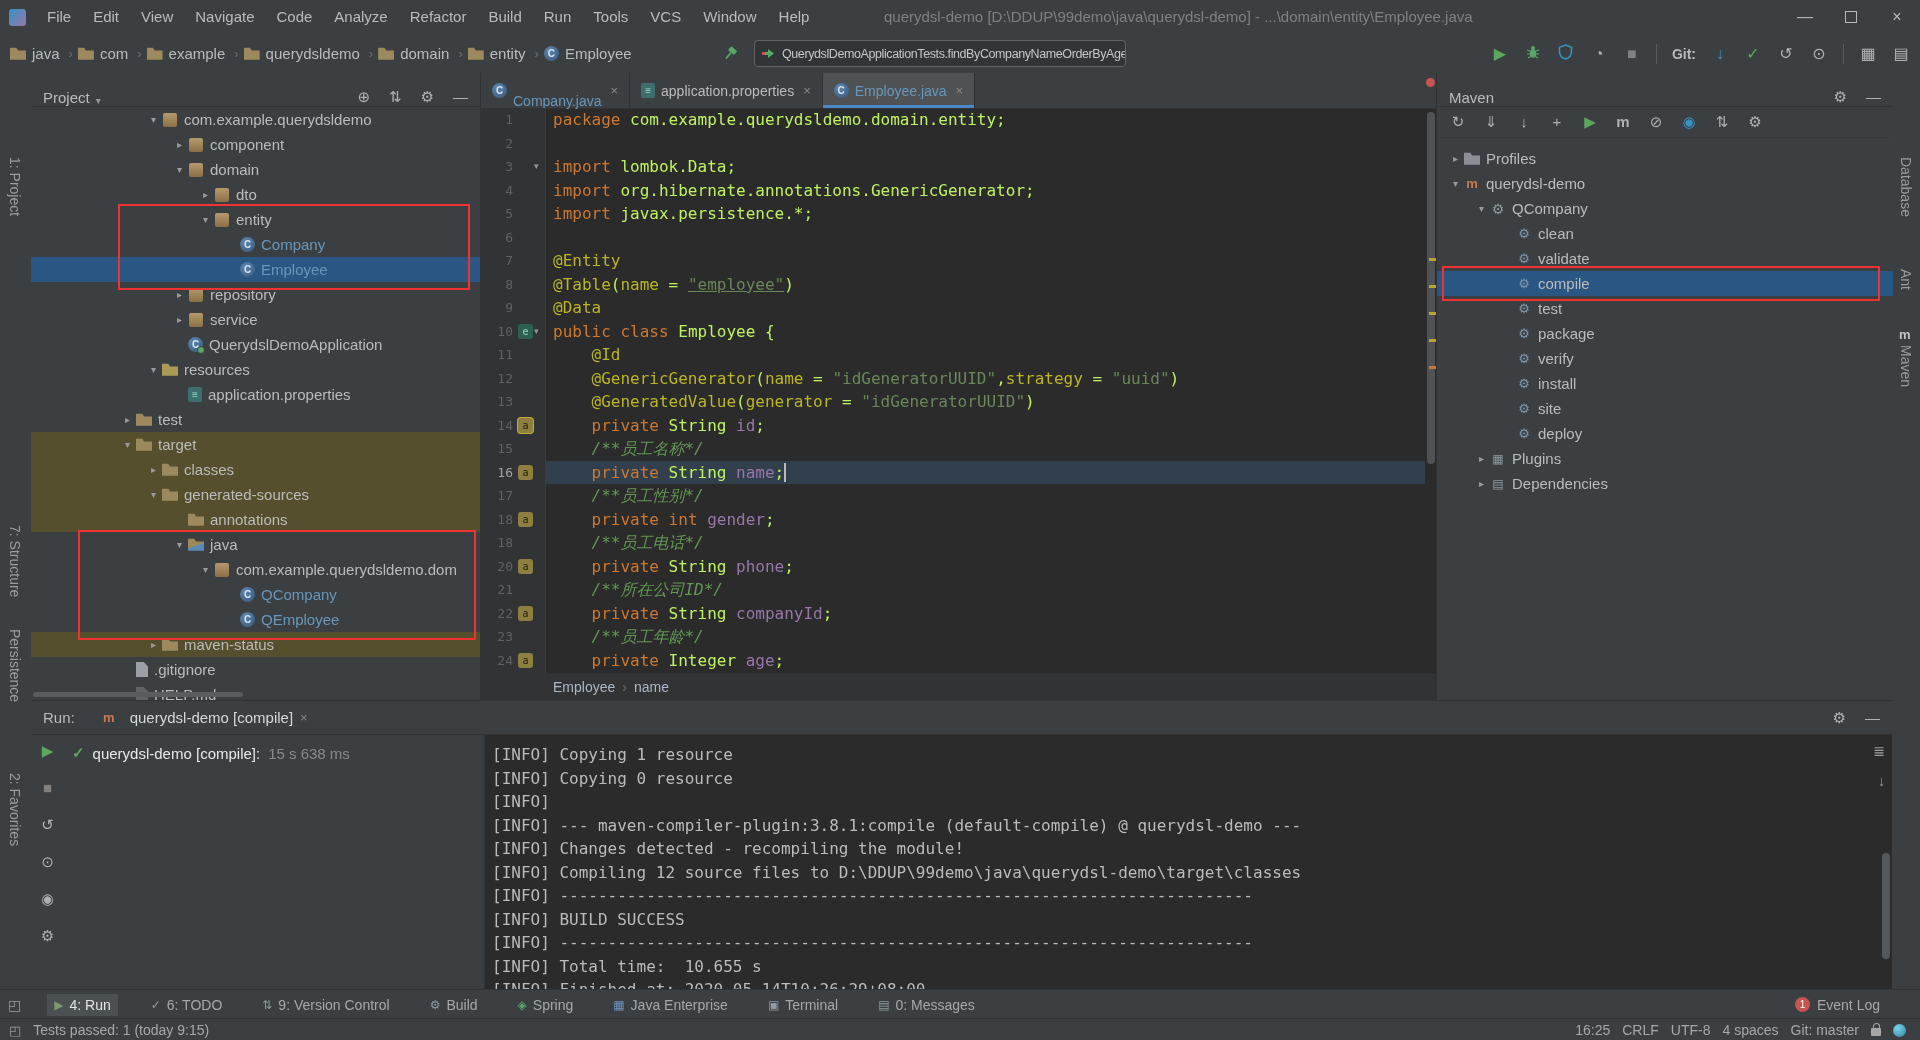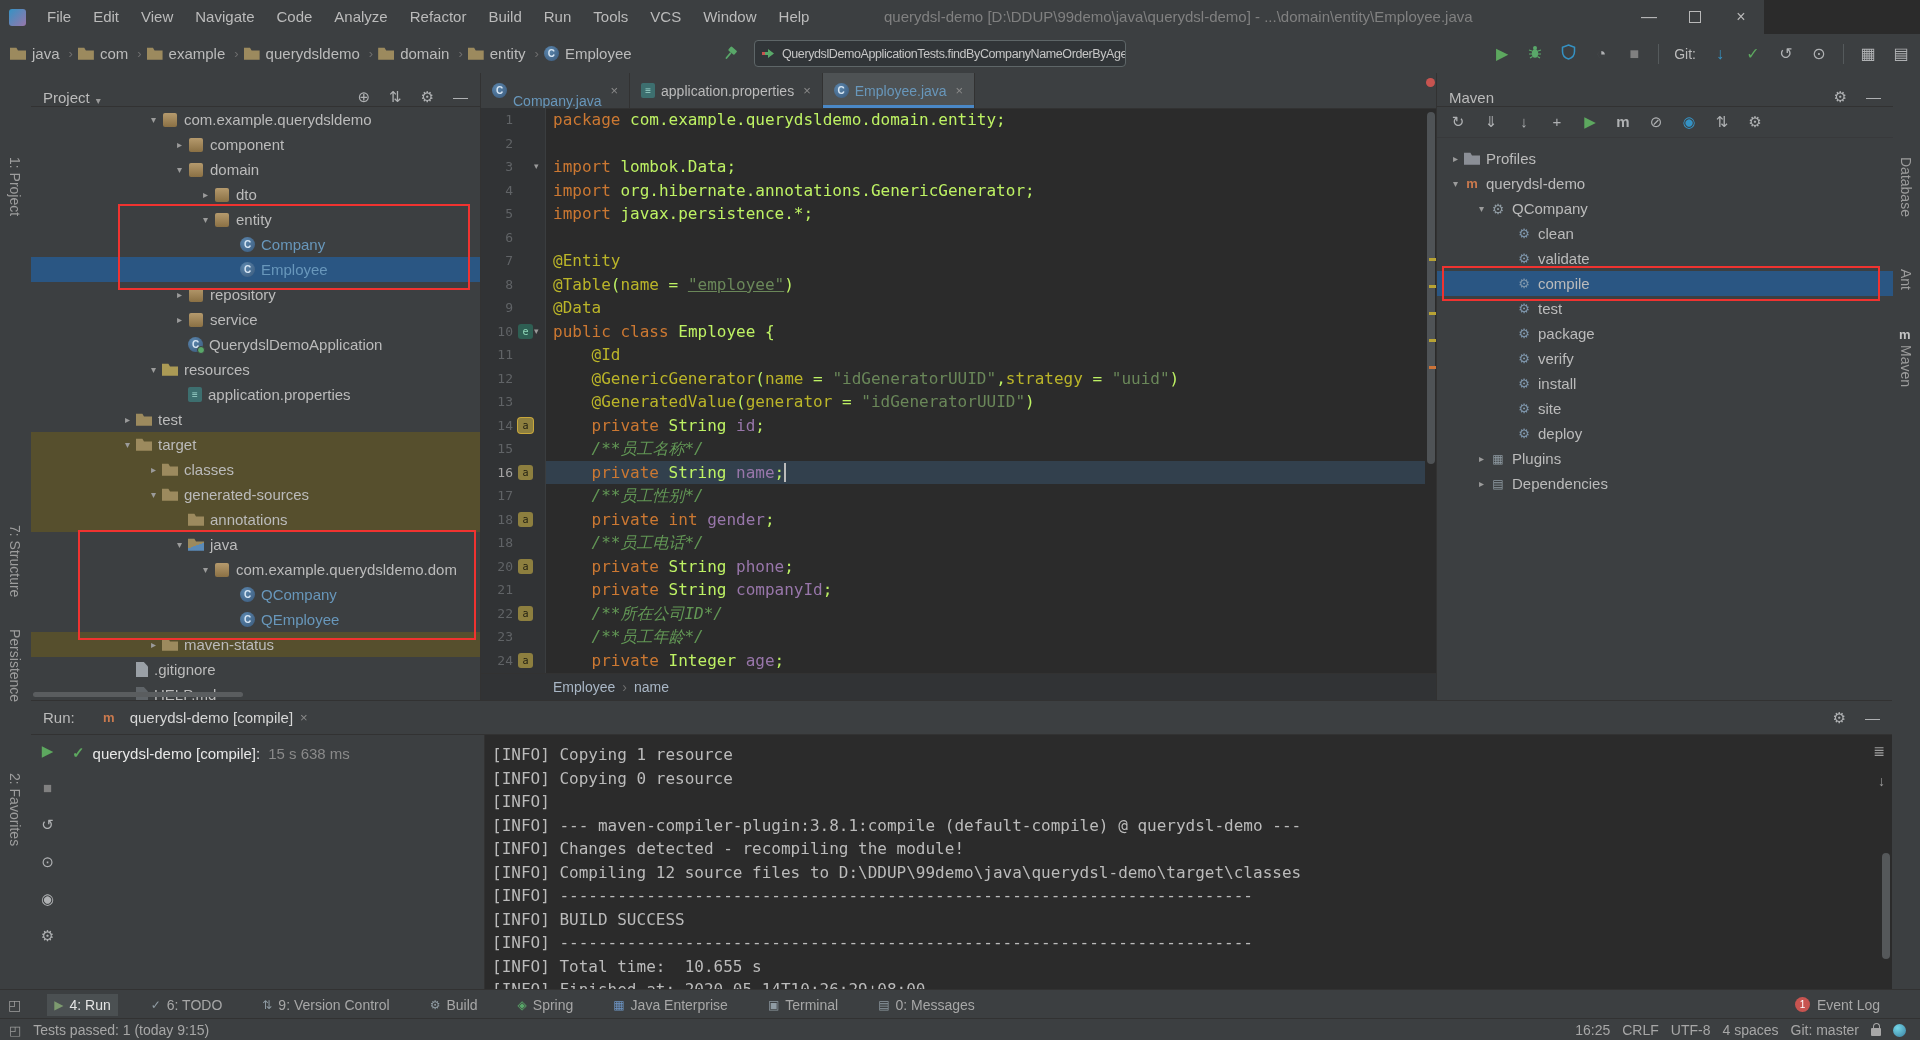--- a/index.html
+++ b/index.html
@@ -1,19 +1,19 @@
 <!DOCTYPE html>
 <html><head>
 <meta charset="utf-8">
 <style>
   html,body{margin:0;padding:0;background:#1e1e1e;}
   #app{position:relative;width:1920px;height:1040px;background:#2b2b2b;overflow:hidden;
        font-family:"Liberation Sans",sans-serif;color:#bbbbbb;}
   
-  #menubar{position:absolute;left:0;top:0;width:1764px;height:34px;background:#3c3f41;
+  #menubar{position:absolute;left:0;top:0;width:1920px;height:34px;background:#3c3f41;
            border-bottom:1px solid #323232;display:flex;align-items:center;}
   .appicon{width:17px;height:17px;margin:0 10px 0 9px;border-radius:3px;
            background:linear-gradient(135deg,#3592c4,#9876aa);flex:none;}
   .menu-item{padding:0 11px;font-size:15px;color:#bbbbbb;line-height:34px;}
   #win-title{position:absolute;left:884px;top:0;line-height:34px;color:#808080;font-size:15px;white-space:pre;}
   .winctl{position:absolute;top:0;width:46px;height:34px;display:flex;align-items:center;justify-content:center;color:#b9b9b9;font-size:16px;}
   #btn-min{right:92px}#btn-max{right:46px}#btn-close{right:0}
   .maxbox{width:10px;height:10px;border:1.5px solid #b9b9b9;display:inline-block;}
   
   #toolbar{position:absolute;left:0;top:34px;width:1920px;height:39px;background:#3c3f41;
@@ -240,21 +240,21 @@
           </svg>
       </span>
       <span class="tbi">
         <svg width="15" height="16" viewBox="0 0 15 16">
             <path d="M7.5 1l6 2.2v4.3c0 4-2.6 6.6-6 7.5-3.4-.9-6-3.5-6-7.5V3.2z" fill="none" stroke="#3592C4" stroke-width="1.5"></path>
           </svg>
       </span>
       <span class="tbi">◔</span>
       <span class="tbi gray">■</span>
       <span class="tbsep"></span>
-      <span class="tbi" style="font-size:14px;color:#bbbbbb;">Git:</span>
+      <span class="tbi" style="font-size:14px;color:#bbbbbb;font-weight:bold;">Git:</span>
       <span class="tbi blue-ic">↓</span>
       <span class="tbi green">✓</span>
       <span class="tbi">↺</span>
       <span class="tbi">⊙</span>
       <span class="tbsep"></span>
       <span class="tbi">▦</span>
       <span class="tbi">▤</span>
     </div>
   </div>
 
@@ -524,22 +524,22 @@
           <div class="cl"><span class="p">    </span><span class="a">@Id</span></div>
           <div class="cl"><span class="p">    </span><span class="a">@GenericGenerator</span><span class="p">(</span><span class="a">name</span><span class="p"> = </span><span class="s">"idGeneratorUUID"</span><span class="p">,</span><span class="a">strategy</span><span class="p"> = </span><span class="s">"uuid"</span><span class="p">)</span></div>
           <div class="cl"><span class="p">    </span><span class="a">@GeneratedValue</span><span class="p">(</span><span class="a">generator</span><span class="p"> = </span><span class="s">"idGeneratorUUID"</span><span class="p">)</span></div>
           <div class="cl"><span class="p">    </span><span class="k">private</span><span class="p"> String </span><span class="f">id</span><span class="p">;</span></div>
           <div class="cl"><span class="p">    </span><span class="c">/**员工名称*/</span></div>
           <div class="cl"><span class="p">    </span><span class="k">private</span><span class="p"> String </span><span class="f">name</span><span class="p">;</span></div>
           <div class="cl"><span class="p">    </span><span class="c">/**员工性别*/</span></div>
           <div class="cl"><span class="p">    </span><span class="k">private</span><span class="p"> </span><span class="k">int</span><span class="p"> </span><span class="f">gender</span><span class="p">;</span></div>
           <div class="cl"><span class="p">    </span><span class="c">/**员工电话*/</span></div>
           <div class="cl"><span class="p">    </span><span class="k">private</span><span class="p"> String </span><span class="f">phone</span><span class="p">;</span></div>
+          <div class="cl"><span class="p">    </span><span class="c">/**所在公司ID*/</span></div>
           <div class="cl"><span class="p">    </span><span class="k">private</span><span class="p"> String </span><span class="f">companyId</span><span class="p">;</span></div>
-          <div class="cl"><span class="p">    </span><span class="c">/**所在公司ID*/</span></div>
           <div class="cl"><span class="p">    </span><span class="c">/**员工年龄*/</span></div>
           <div class="cl"><span class="p">    </span><span class="k">private</span><span class="p"> Integer </span><span class="f">age</span><span class="p">;</span></div>
         </div>
       <div id="caret"></div>
       <div id="escroll">
         <div id="ethumb"></div>
         <div class="emark" style="top:150px;background:#b8a335;"></div>
         <div class="emark" style="top:177px;background:#b8a335;"></div>
         <div class="emark" style="top:204px;background:#b8a335;"></div>
         <div class="emark" style="top:231px;background:#b8a335;"></div>

